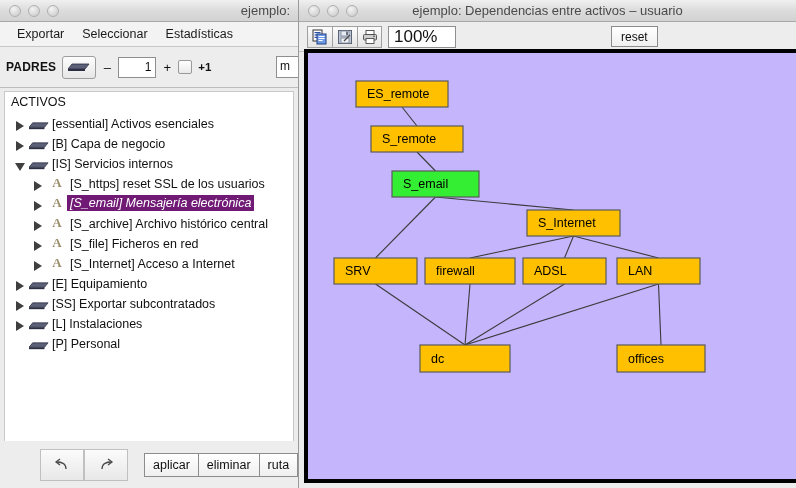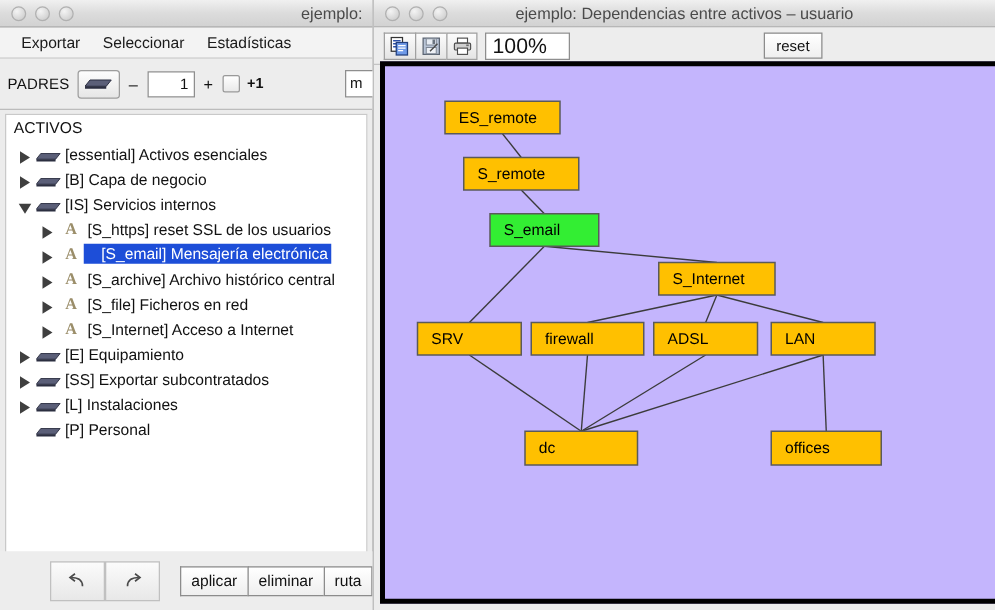--- a/index.html
+++ b/index.html
@@ -57,21 +57,21 @@
 
   .ctrlbar {
     height: 41px;
     background: #ededed;
     border-bottom: 1px solid #bcbcbc;
     display: flex; align-items: center;
     padding: 0 6px;
     gap: 6px;
     position: relative;
   }
-  .ctrl-label { font-size: 12px; color: #111; letter-spacing: .2px; }
+  .ctrl-label { font-size: 12px; color: #111; letter-spacing: .2px; font-weight: bold; }
   .icon-btn {
     width: 34px; height: 23px;
     background: linear-gradient(to bottom,#fdfdfd,#e6e6e6);
     border: 1px solid #9d9d9d; border-radius: 3px;
     display: flex; align-items: center; justify-content: center;
   }
   .slab-svg { display:block; }
   .minus-sign, .plus-sign { font-size: 13px; color:#111; width:10px; text-align:center; }
   .num-field {
     width: 38px; height: 21px;
@@ -122,23 +122,24 @@
   }
   .arrow-down {
     border-left: 5px solid transparent;
     border-right: 5px solid transparent;
     border-top: 8px solid #3f3f3f;
   }
   .ico { width: 22px; flex: none; display:flex; align-items:center; justify-content:center; }
   .ico-a { font-size: 13px; font-weight: bold; color: #9b8e6a; font-family:"Liberation Serif", serif; }
   .row-text { padding-left: 2px; }
   .row-sel .row-text {
-    background: #1d4ed8; color: #ffffff;
-    padding: 1px 3px 1px 14px;
+    background: #701a75; color: #ffffff;
+    padding: 1px 3px 1px 3px;
     margin-left: -1px;
+    font-style: italic;
   }
   .indent1 { padding-left: 6px; }
   .indent2 { padding-left: 24px; }
 
   .bottom-bar {
     position: absolute; left: 0; bottom: 0;
     width: 299px; height: 47px;
     background: #ededed;
     display: flex; align-items: center;
     padding-left: 40px;

